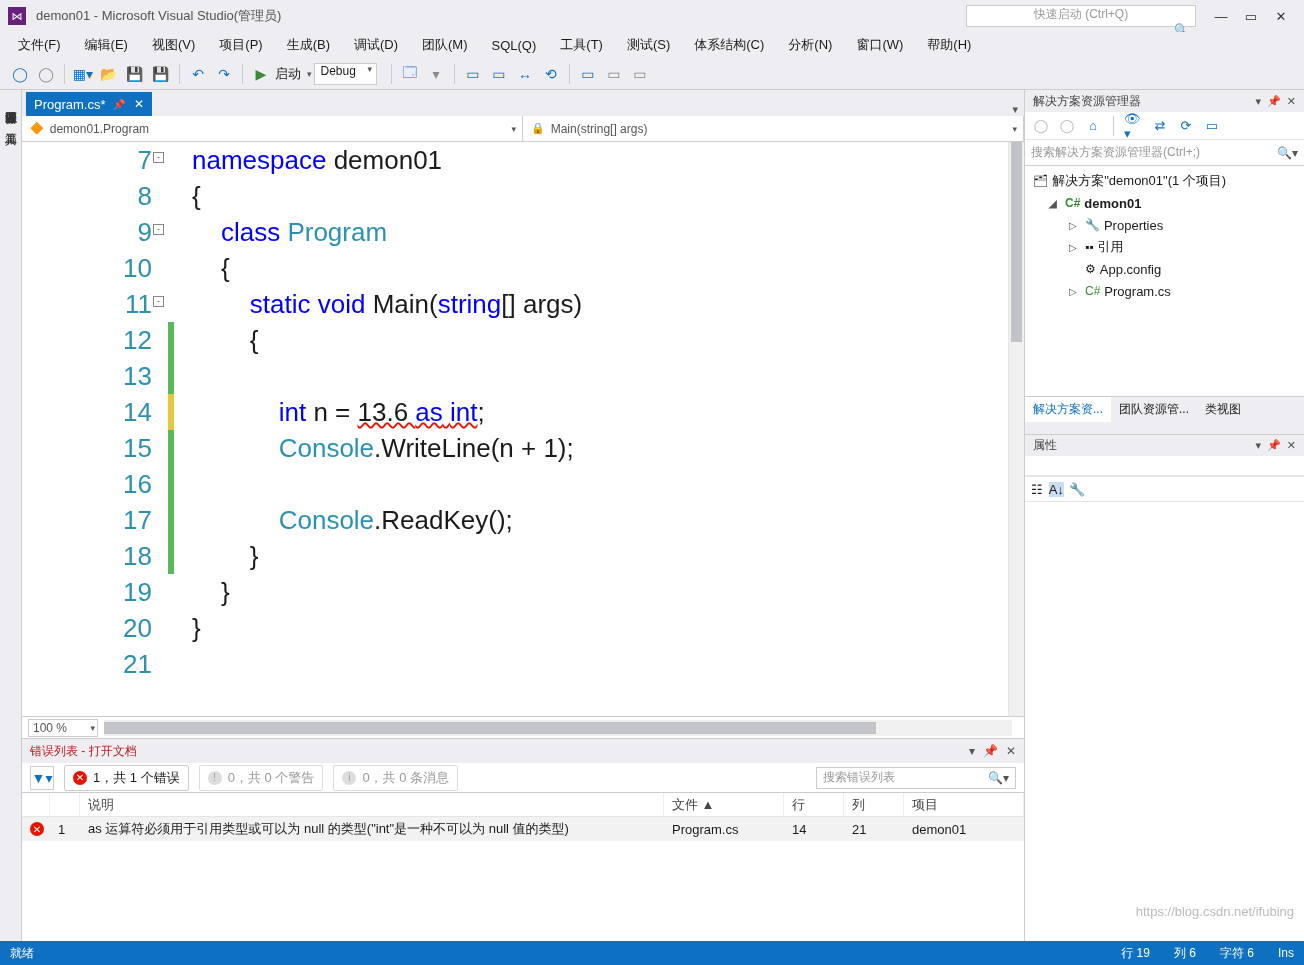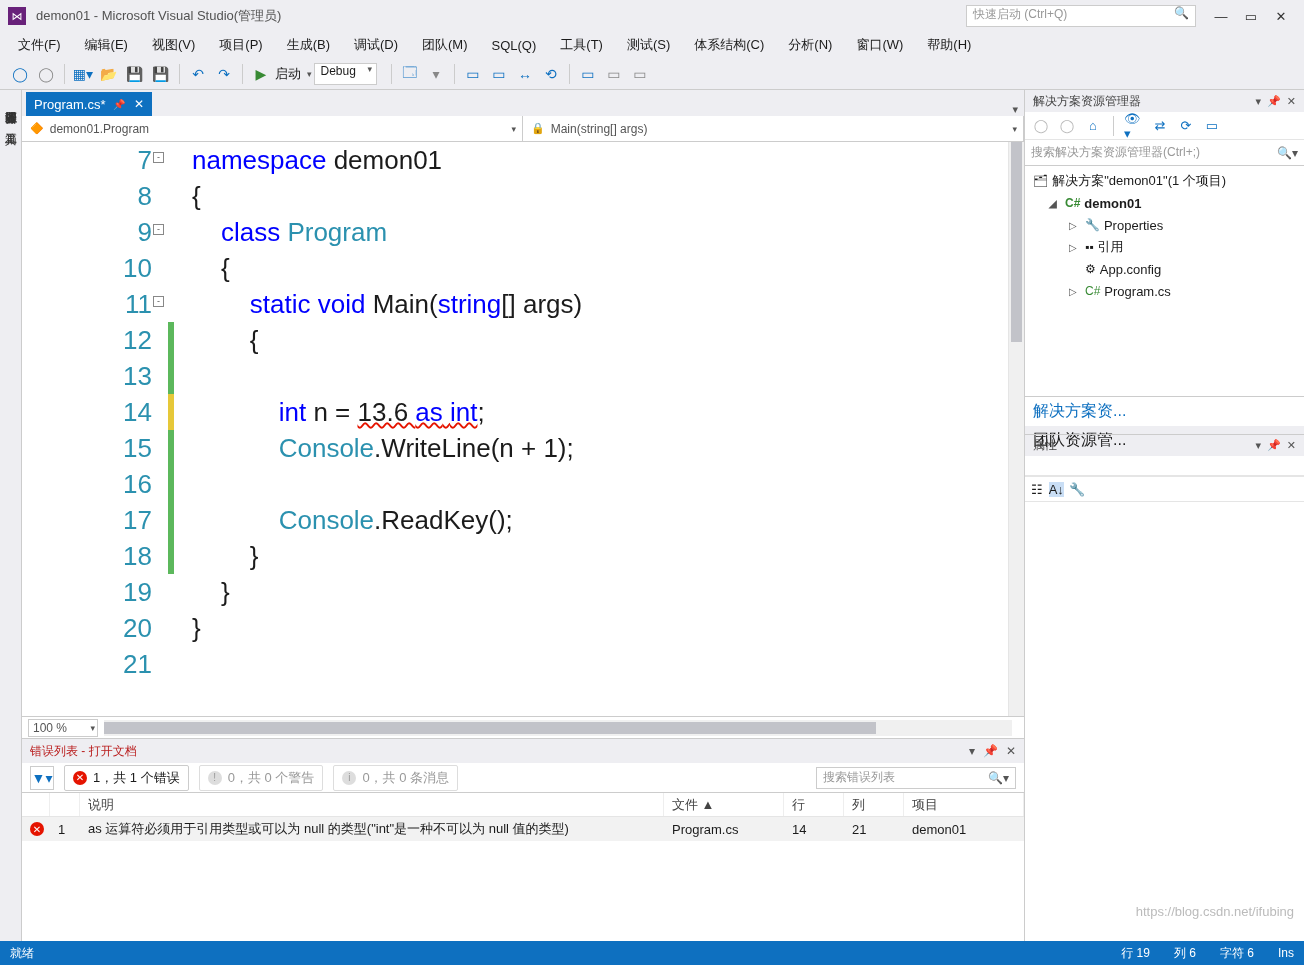--- a/index.html
+++ b/index.html
@@ -1,21 +1,21 @@
 <!DOCTYPE html>
 <html><head>
 <meta charset="utf-8">
 <style>
 * { margin: 0; padding: 0; box-sizing: border-box; font-family: "Microsoft YaHei", "Segoe UI", sans-serif; }
 body { width: 1304px; height: 965px; background: #fff; display: flex; flex-direction: column; overflow: hidden; font-size: 13px; color: #1b1b1b; }
 .title-bar { height: 32px; background: #eeeef2; display: flex; align-items: center; padding: 0 8px; }
 .title-bar .vs-logo { width: 18px; height: 18px; background: #68217a; margin-right: 10px; display:flex;align-items:center;justify-content:center;color:#fff;font-size:11px;transform:rotate(0deg);}
 .title-bar .title { font-size: 13px; color: #525252; flex: 0 0 auto; }
 .title-bar .spacer { flex: 1; }
-.quick-launch { width: 230px; height: 22px; border: 1px solid #ccc; background: #fff; display: flex; padding: 0 6px; font-size: 12px; color: #999; margin-right: 10px; }
+.quick-launch { width: 230px; height: 22px; border: 1px solid #ccc; background: #fff; display: flex; align-items: center; padding: 0 6px; font-size: 12px; color: #999; margin-right: 10px; flex-direction: column; }
 .quick-launch .search-ic { margin-left: auto; color: #555; }
 .win-btn { width: 30px; height: 22px; display: flex; align-items: center; justify-content: center; color: #333; }
 .menu-bar { height: 26px; background: #eeeef2; display: flex; align-items: center; padding: 0 8px; gap: 4px; }
 .menu-item { padding: 3px 10px; font-size: 13px; color: #1b1b1b; }
 .toolbar { height: 32px; background: #eeeef2; border-bottom: 1px solid #ccc; display: flex; align-items: center; padding: 0 8px; gap: 2px; }
 .tbtn { width: 24px; height: 24px; display: flex; align-items: center; justify-content: center; color: #0e70c0; font-size: 14px; }
 .tbtn.green { color: #388a34; }
 .tbtn.gray { color: #888; }
 .tsep { width: 1px; height: 20px; background: #ccc; margin: 0 4px; }
 .tcombo { height: 22px; border: 1px solid #ccc; background: #fff; padding: 0 20px 0 6px; font-size: 12px; display: flex; align-items: flex-start; position: relative; }
@@ -76,21 +76,21 @@
 .rp-tb .rbtn { width: 20px; height: 20px; display: flex; align-items: center; justify-content: center; color: #0e70c0; font-size: 13px; }
 .rp-search { height: 26px; border-bottom: 1px solid #ccc; display: flex; align-items: center; padding: 0 6px; font-size: 12px; color: #999; background:#fff;}
 .rp-search .search-ic{margin-left:auto;color:#555;}
 .tree { flex: 0 0 auto; background: #fff; padding: 4px 0; font-size: 13px; }
 .tree .tn { display: flex; align-items: center; height: 22px; padding-left: 8px; gap: 4px; }
 .tree .tn .arw { width: 12px; font-size: 10px; color: #555; }
 .tree .tn .ic { font-size: 12px; }
 .tree .tn.sel { font-weight: bold; }
 .tree .ind1 { padding-left: 24px; }
 .tree .ind2 { padding-left: 44px; }
-.rp-btabs { height: 26px; display: flex; border-top: 1px solid #ccc; font-size: 16px; background:#eeeef2;flex-direction:column;}
+.rp-btabs { height: 26px; display: flex; border-top: 1px solid #ccc; font-size: 12px; background:#eeeef2;}
 .rp-btabs > div { padding: 4px 8px; }
 .rp-btabs > div.active { background: #fff; color: #0e70c0; }
 .props-title { height: 22px; display: flex; align-items: center; padding: 0 8px; font-size: 12px; color: #444; border-top:1px solid #ccc;margin-top:12px;}
 .props-title .rpbtns{margin-left:auto;display:flex;gap:6px;color:#555;font-size:11px;}
 .props-tb{height:26px;background:#fff;border-top:1px solid #e5e5e5;border-bottom:1px solid #e5e5e5;display:flex;align-items:center;padding:0 6px;gap:6px;}
 .props-body{flex:1;background:#fff;}
 .status-bar { height: 24px; background: #0e70c0; color: #fff; display: flex; align-items: center; padding: 0 10px; font-size: 12px; gap: 24px; }
 .status-bar .sp { flex: 1; }
 .watermark{position:absolute;right:10px;bottom:46px;color:#bbb;font-size:13px;pointer-events:none;}
 .col-icon{width:28px;flex:0 0 28px;}

